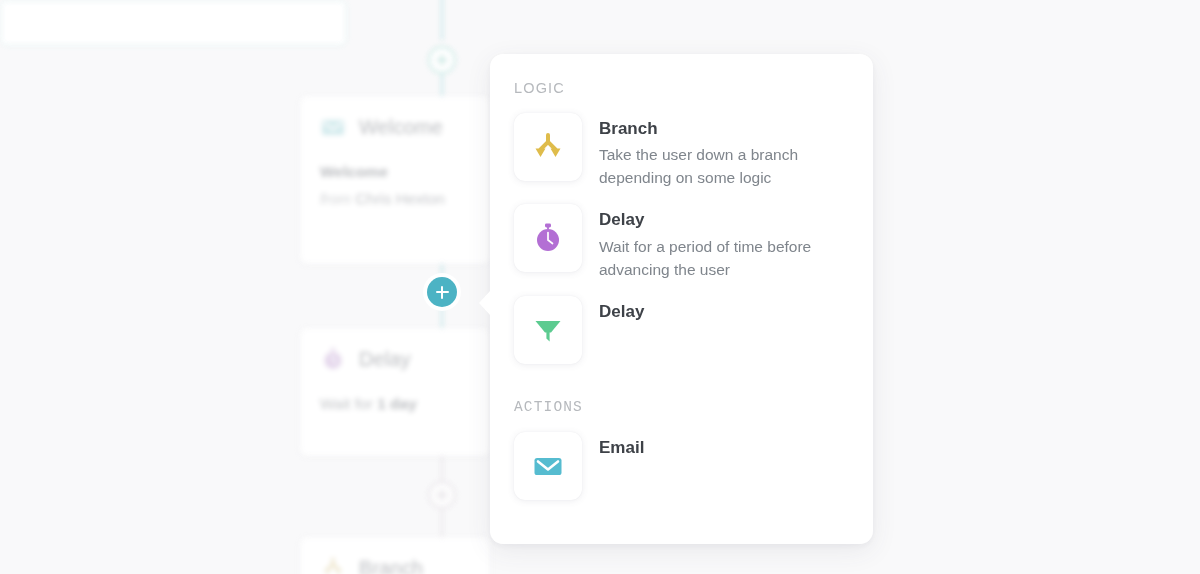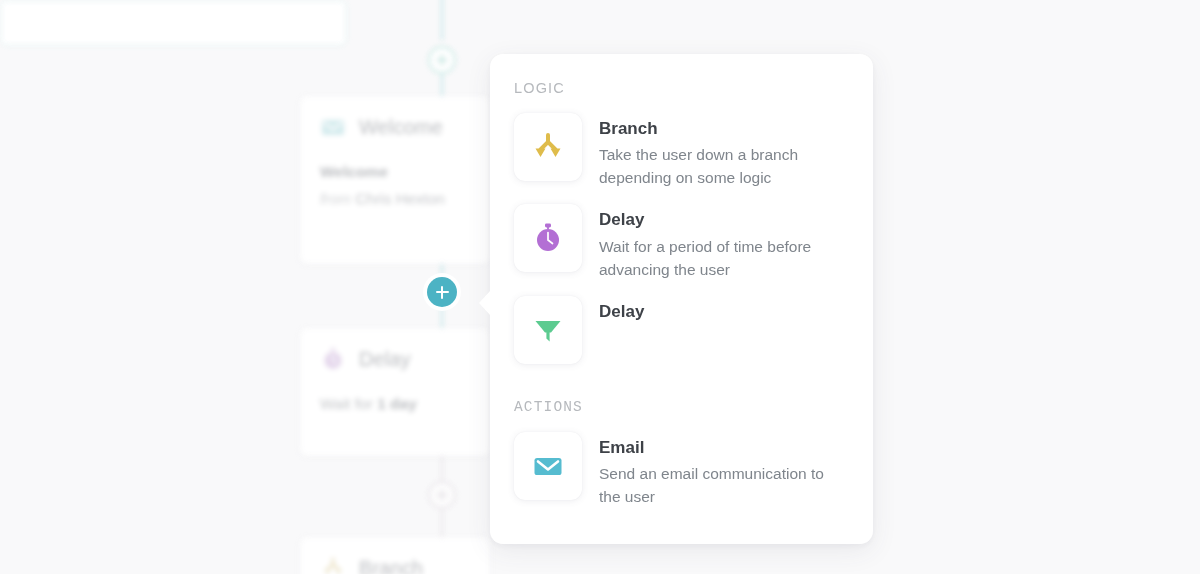--- a/index.html
+++ b/index.html
@@ -329,17 +329,16 @@
   <div class="opt-list">
     <div class="option">
       <div class="opt-tile">
         <svg width="34" height="34" viewBox="0 0 34 34">
           <rect x="3.5" y="9" width="27" height="17" rx="2.6" fill="#56bcd0"></rect>
           <path d="M7 12.5 L17 20.5 L27 12.5" stroke="#ffffff" stroke-width="2.6" fill="none" stroke-linecap="round" stroke-linejoin="round"></path>
         </svg>
       </div>
       <div class="opt-text">
         <div class="opt-title">Email</div>
-        <div class="opt-desc">Send an email communication to the user</div>
       </div>
     </div>
   </div>
 </div>
 
 </body></html>

